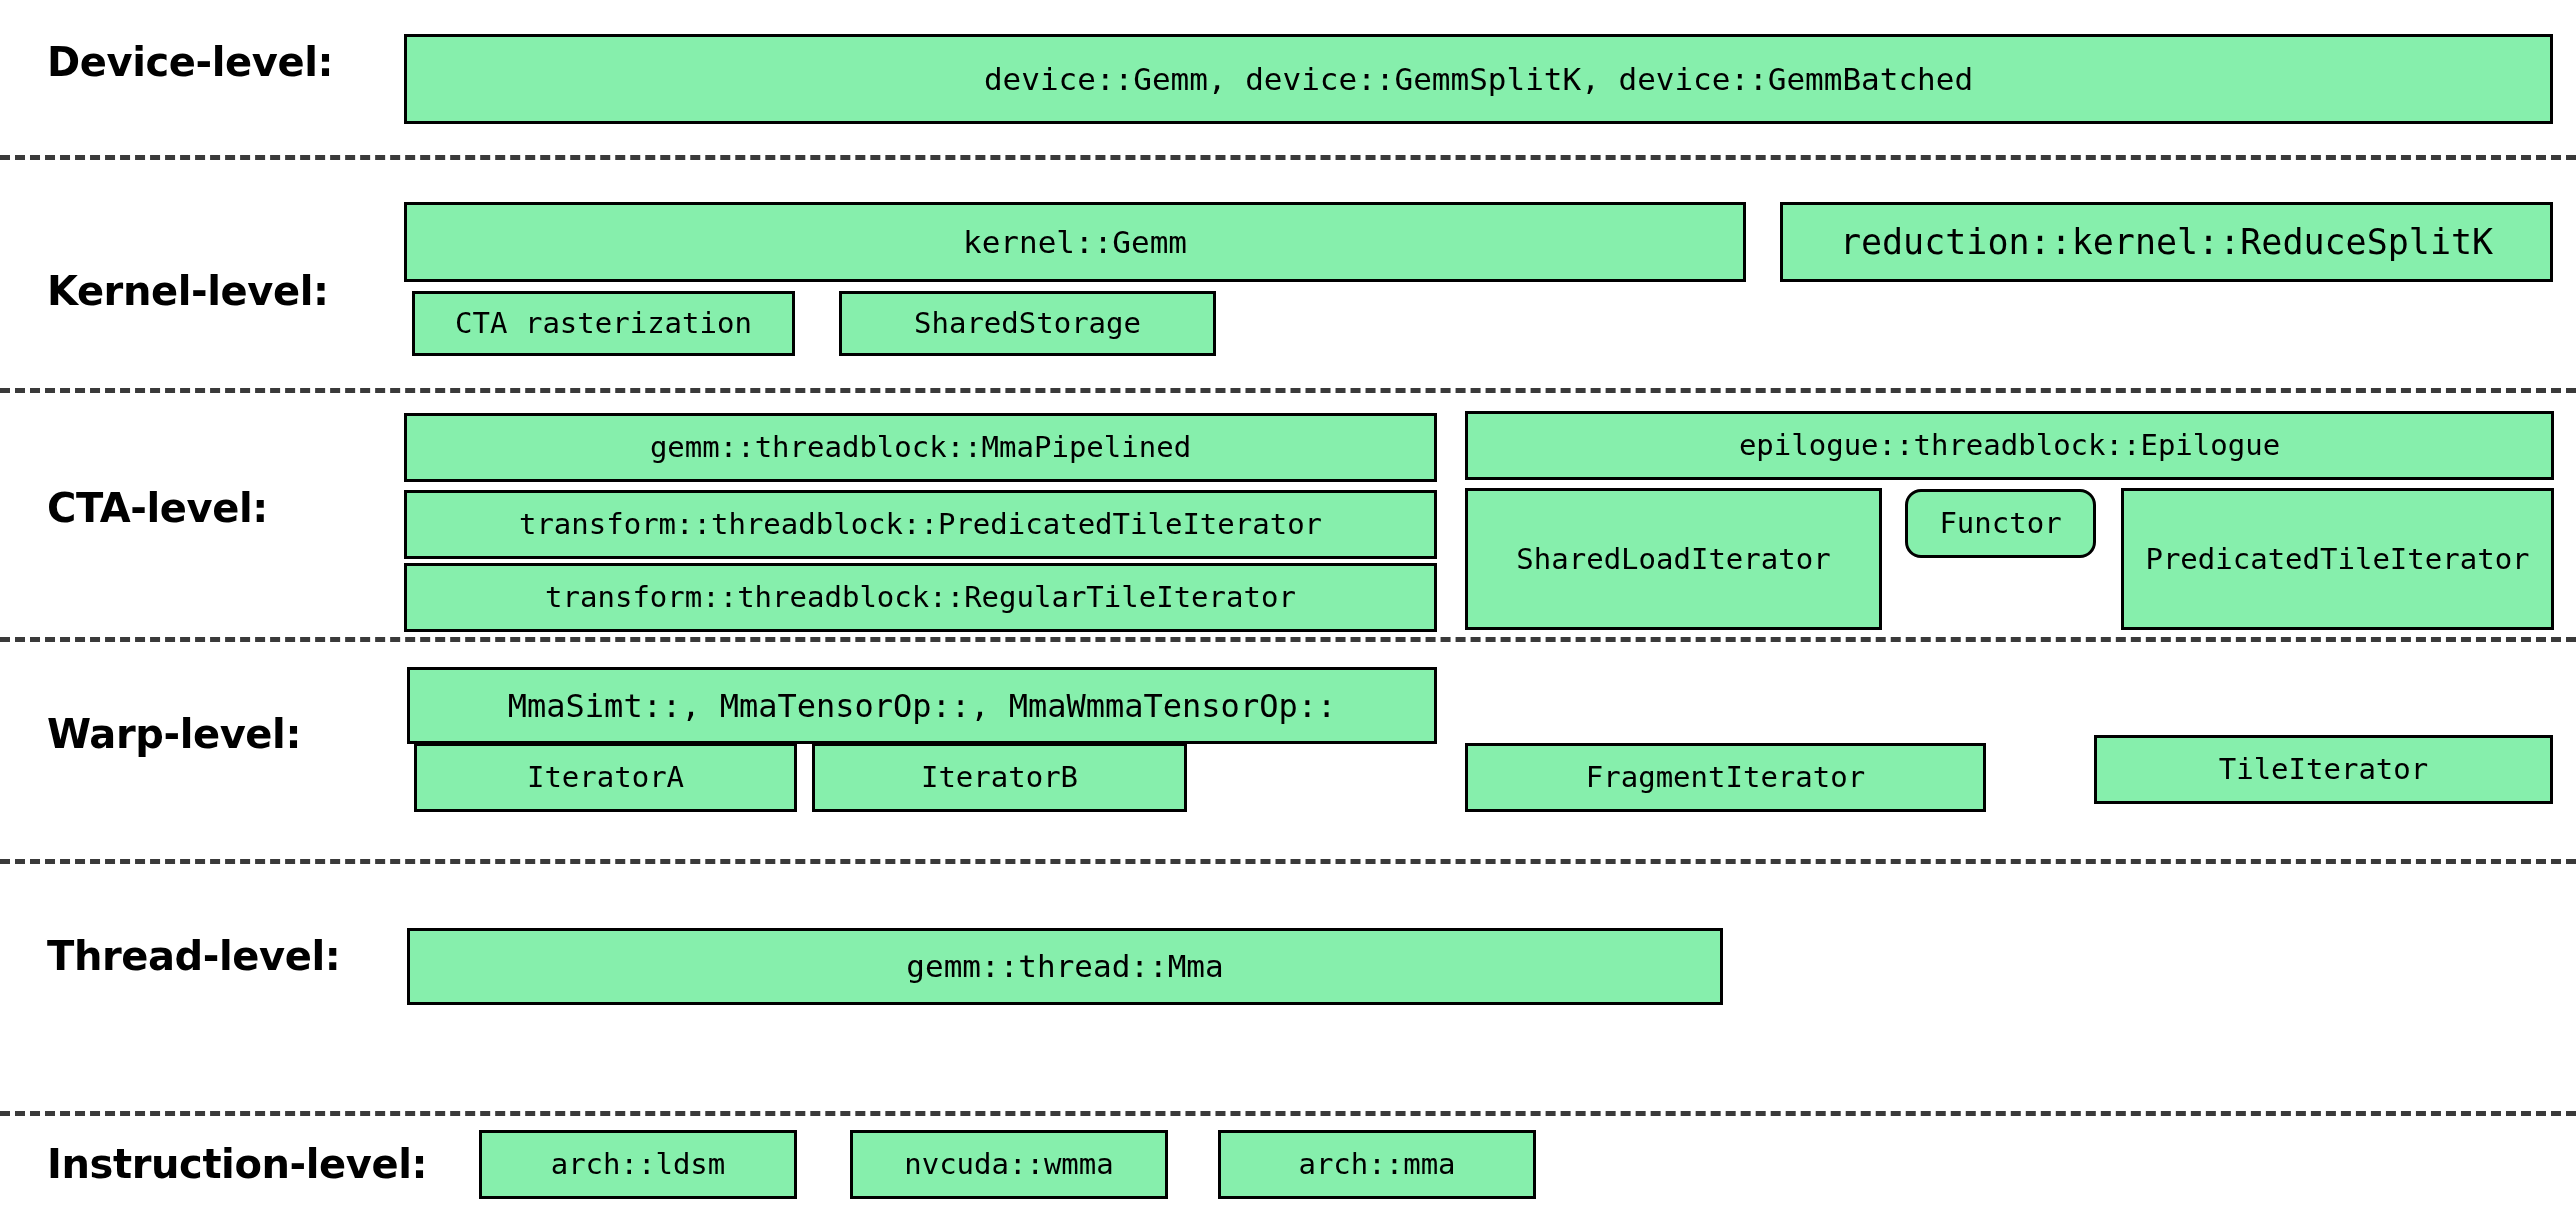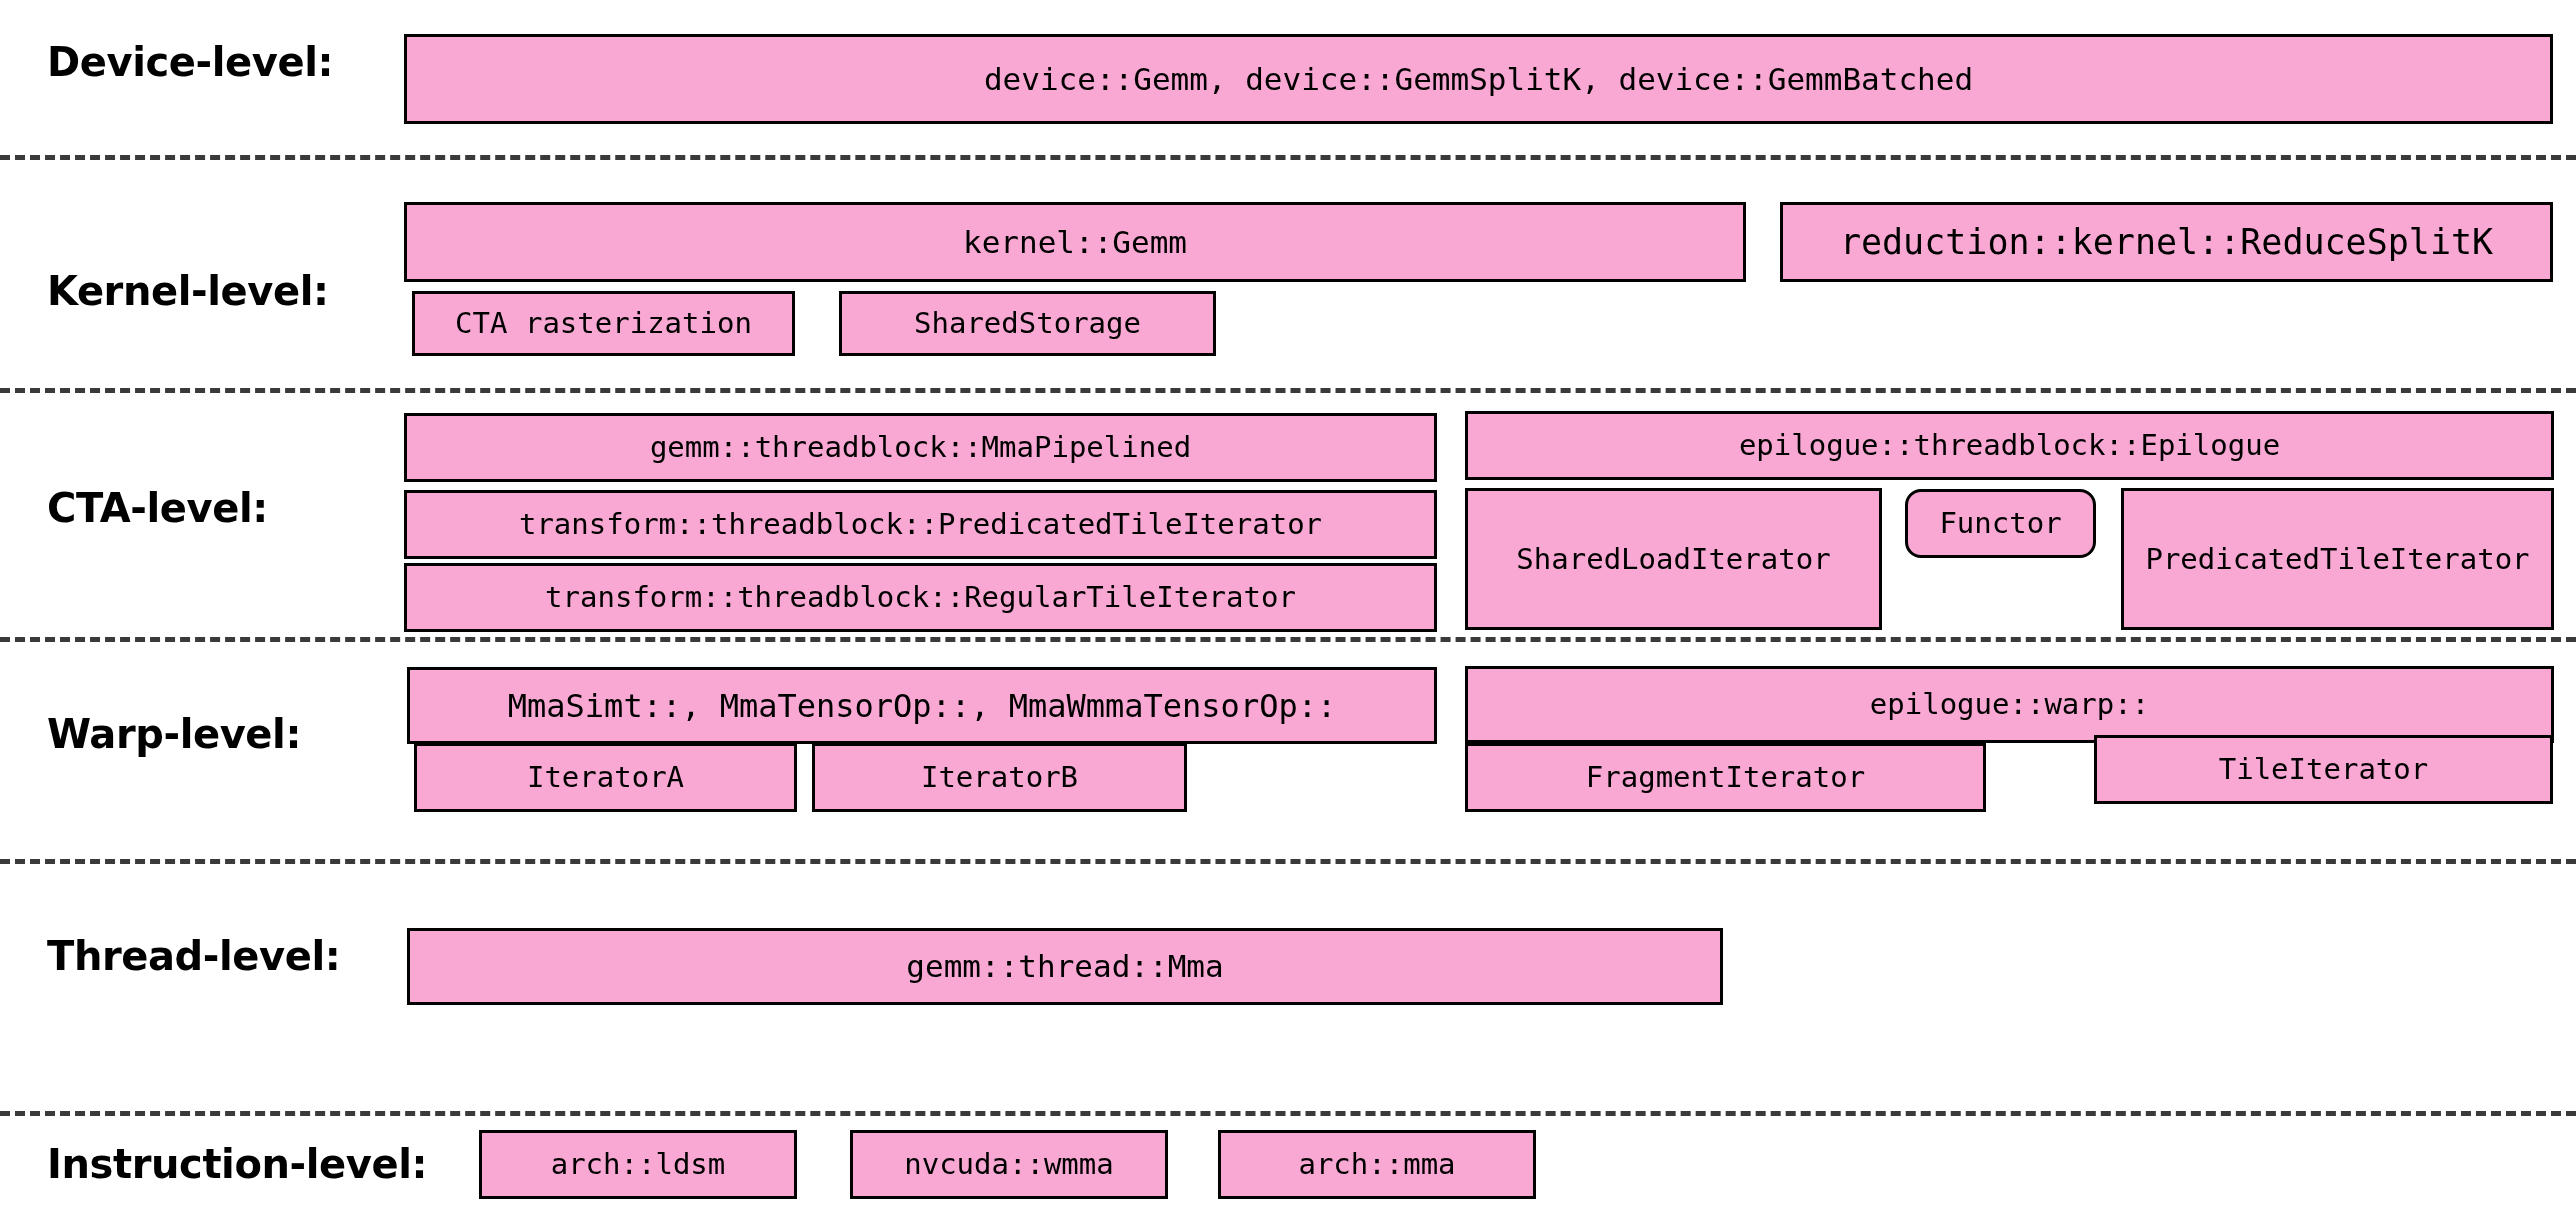--- a/index.html
+++ b/index.html
@@ -40,21 +40,21 @@
     position: absolute;
     left: 0;
     width: 2576px;
     height: 0;
     border-top: 5.4px dashed #3a3a3a;
   }
   .box {
     position: absolute;
     box-sizing: border-box;
     border: 3.8px solid #000000;
-    background: #f9a8d4;
+    background: #86efac;
     display: flex;
     align-items: center;
     justify-content: center;
     color: #000000;
     font-family: "DejaVu Sans Mono", monospace;
     white-space: nowrap;
     overflow: hidden;
   }
   .box-label {
     font-family: "DejaVu Sans Mono", monospace;
@@ -133,23 +133,20 @@
 
   <div class="hsep" style="top:637px;"></div>
 
   <div class="row" style="top:637px;height:222px;">
     <div class="row-label" style="top:77px;">Warp-level:</div>
 
     <div class="box" style="left:407px;top:30px;width:1030px;height:77px;font-size:32px;">
       <span class="box-label">MmaSimt::, MmaTensorOp::, MmaWmmaTensorOp::</span>
     </div>
 
-    <div class="box" style="left:1465px;top:29px;width:1089px;height:77px;font-size:29px;">
-      <span class="box-label">epilogue::warp::</span>
-    </div>
 
     <div class="box" style="left:414px;top:106px;width:383px;height:69px;font-size:29px;">
       <span class="box-label">IteratorA</span>
     </div>
 
     <div class="box" style="left:812px;top:106px;width:375px;height:69px;font-size:29px;">
       <span class="box-label">IteratorB</span>
     </div>
 
     <div class="box" style="left:1465px;top:106px;width:521px;height:69px;font-size:29px;">

